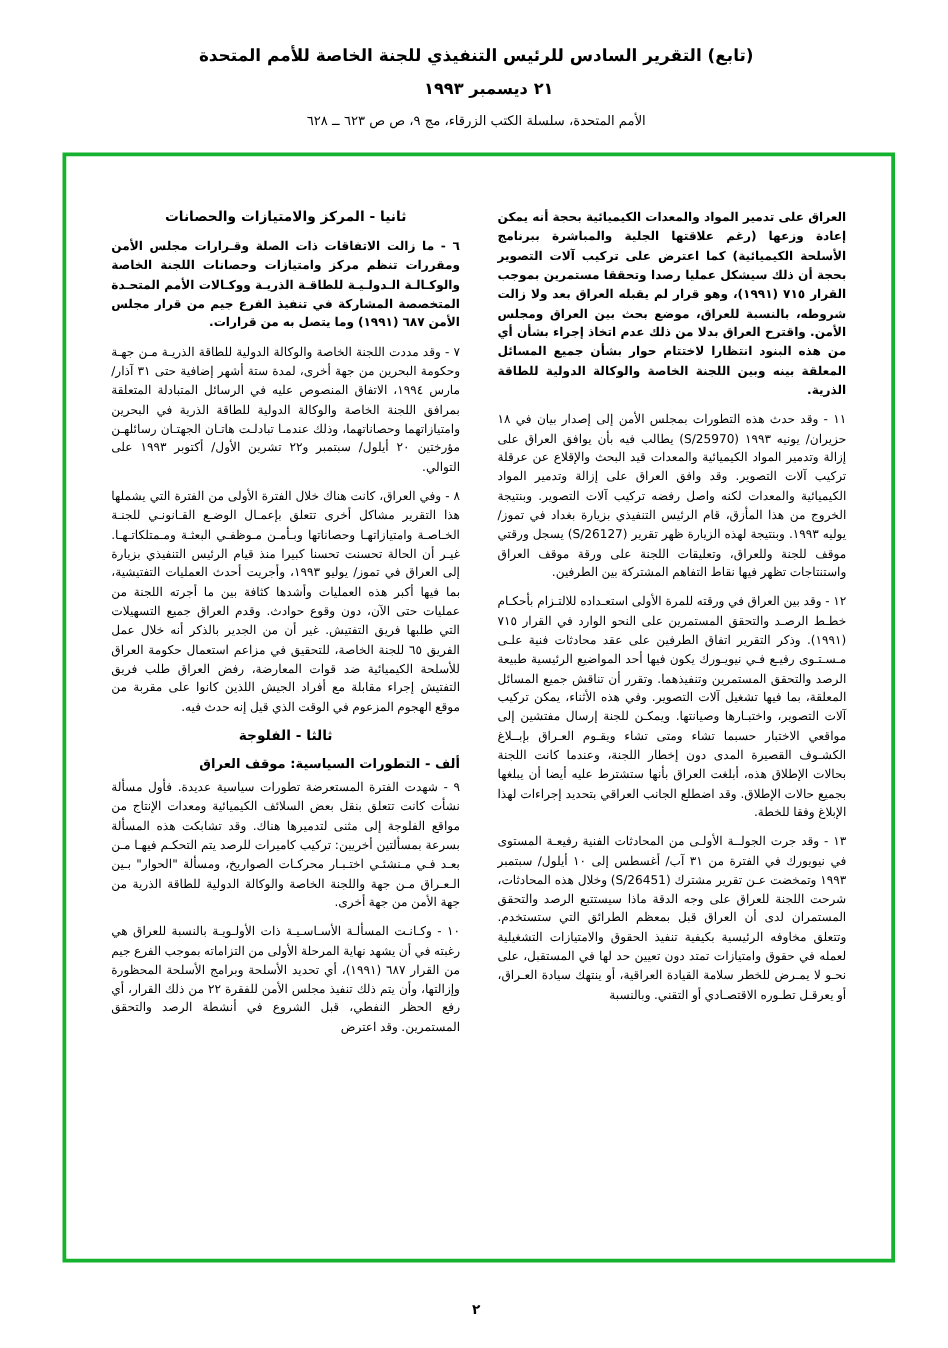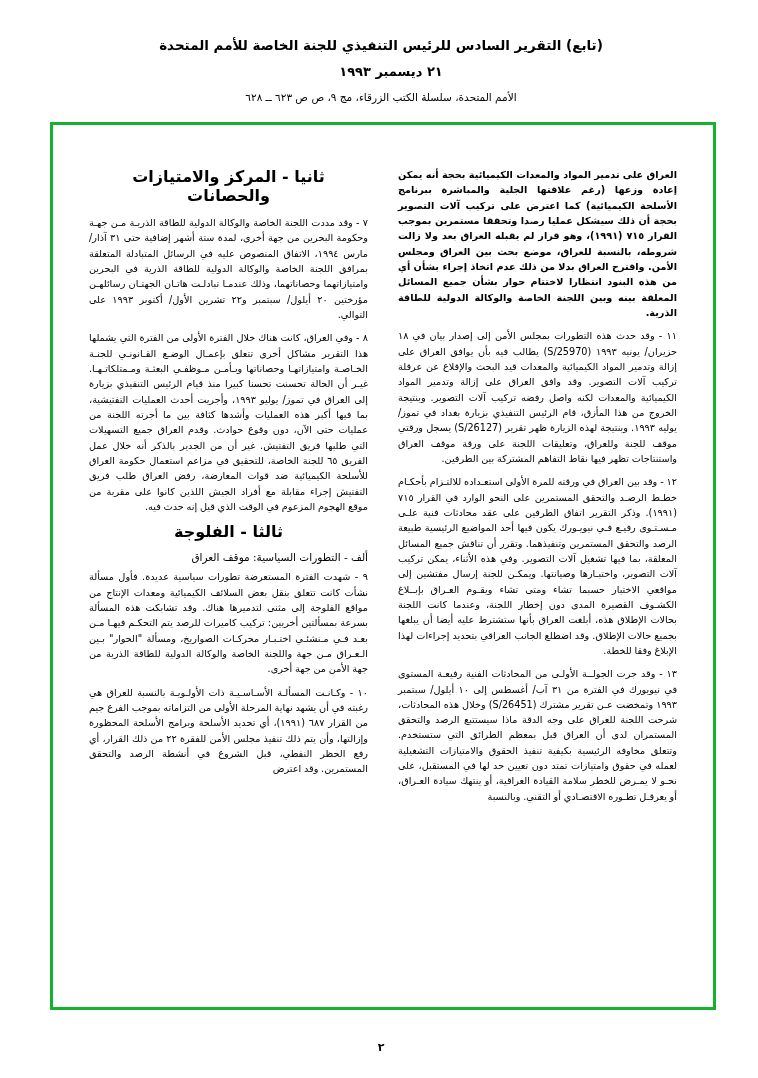--- a/index.html
+++ b/index.html
@@ -63,29 +63,29 @@
     display: flex;
     flex-direction: row;
     gap: 30px;
   }
   .col {
     flex: 1 1 0;
     min-width: 0;
   }
   
   .sec-title {
-    font-size: 16px;
+    font-size: 11px;
     font-weight: bold;
     text-align: center;
     margin: 0 0 10px 0;
     letter-spacing: 0.3px;
   }
   .sub-title {
     font-size: 10.5px;
-    font-weight: normal;
+    font-weight: bold;
     text-align: right;
     margin: 8px 0 6px 0;
   }
   p.para {
     font-size: 9.7px;
     line-height: 1.58;
     text-align: justify;
     text-align-last: right;
     margin: 0 0 8px 0;
     word-spacing: -0.3px;
@@ -121,20 +121,21 @@
 
       <div class="col">
         <p class="para first">العراق على تدمير المواد والمعدات الكيميائية بحجة أنه يمكن إعادة وزعها (رغم علاقتها الجلية والمباشرة ببرنامج الأسلحة الكيميائية) كما اعترض على تركيب آلات التصوير بحجة أن ذلك سيشكل عمليا رصدا وتحققا مستمرين بموجب القرار ٧١٥ (١٩٩١)، وهو قرار لم يقبله العراق بعد ولا زالت شروطه، بالنسبة للعراق، موضع بحث بين العراق ومجلس الأمن. واقترح العراق بدلا من ذلك عدم اتخاذ إجراء بشأن أي من هذه البنود انتظارا لاختتام حوار بشأن جميع المسائل المعلقة بينه وبين اللجنة الخاصة والوكالة الدولية للطاقة الذرية.</p>
         <p class="para">١١ - وقد حدث هذه التطورات بمجلس الأمن إلى إصدار بيان في ١٨ حزيران/ يونيه ١٩٩٣ (S/25970) يطالب فيه بأن يوافق العراق على إزالة وتدمير المواد الكيميائية والمعدات قيد البحث والإقلاع عن عرقلة تركيب آلات التصوير. وقد وافق العراق على إزالة وتدمير المواد الكيميائية والمعدات لكنه واصل رفضه تركيب آلات التصوير. وبنتيجة الخروج من هذا المأزق، قام الرئيس التنفيذي بزيارة بغداد في تموز/ يوليه ١٩٩٣. وبنتيجة لهذه الزيارة ظهر تقرير (S/26127) يسجل ورقتي موقف للجنة وللعراق، وتعليقات اللجنة على ورقة موقف العراق واستنتاجات تظهر فيها نقاط التفاهم المشتركة بين الطرفين.</p>
         <p class="para">١٢ - وقد بين العراق في ورقته للمرة الأولى استعـداده للالتـزام بأحكـام خطـط الرصـد والتحقق المستمرين على النحو الوارد في القرار ٧١٥ (١٩٩١). وذكر التقرير اتفاق الطرفين على عقد محادثات فنية علـى مـسـتـوى رفيـع فـي نيويـورك يكون فيها أحد المواضيع الرئيسية طبيعة الرصد والتحقق المستمرين وتنفيذهما. وتقرر أن تناقش جميع المسائل المعلقة، بما فيها تشغيل آلات التصوير. وفي هذه الأثناء، يمكن تركيب آلات التصوير، واختبـارها وصيانتها. ويمكـن للجنة إرسال مفتشين إلى مواقعي الاختبار حسبما تشاء ومتى تشاء ويقـوم العـراق بإبــلاغ الكشـوف القصيرة المدى دون إخطار اللجنة، وعندما كانت اللجنة بحالات الإطلاق هذه، أبلغت العراق بأنها ستشترط عليه أيضا أن يبلغها بجميع حالات الإطلاق. وقد اضطلع الجانب العراقي بتحديد إجراءات لهذا الإبلاغ وفقا للخطة.</p>
         <p class="para">١٣ - وقد جرت الجولــة الأولـى من المحادثات الفنية رفيعـة المستوى في نيويورك في الفترة من ٣١ آب/ أغسطس إلى ١٠ أيلول/ سبتمبر ١٩٩٣ وتمخضت عـن تقرير مشترك (S/26451) وخلال هذه المحادثات، شرحت اللجنة للعراق على وجه الدقة ماذا سيستتبع الرصد والتحقق المستمران لدى أن العراق قبل بمعظم الطرائق التي ستستخدم. وتتعلق مخاوفه الرئيسية بكيفية تنفيذ الحقوق والامتيازات التشغيلية لعمله في حقوق وامتيازات تمتد دون تعيين حد لها في المستقبل، على نحـو لا يمـرض للخطر سلامة القيادة العراقية، أو ينتهك سيادة العـراق، أو يعرقـل تطـوره الاقتصـادي أو التقني. وبالنسبة</p>
       </div>
 
       <div class="col">
         <div class="sec-title">ثانيا - المركز والامتيازات والحصانات</div>
+        <p class="para first">٦ - ما زالت الاتفاقات ذات الصلة وقـرارات مجلس الأمن ومقررات تنظم مركز وامتيازات وحصانات اللجنة الخاصة والوكـالـة الـدولـيـة للطاقـة الذريـة ووكـالات الأمم المتحـدة المتخصصة المشاركة في تنفيذ الفرع جيم من قرار مجلس الأمن ٦٨٧ (١٩٩١) وما يتصل به من قرارات.</p>
         <p class="para">٧ - وقد مددت اللجنة الخاصة والوكالة الدولية للطاقة الذريـة مـن جهـة وحكومة البحرين من جهة أخرى، لمدة ستة أشهر إضافية حتى ٣١ آذار/ مارس ١٩٩٤، الاتفاق المنصوص عليه في الرسائل المتبادلة المتعلقة بمرافق اللجنة الخاصة والوكالة الدولية للطاقة الذرية في البحرين وامتيازاتهما وحصاناتهما، وذلك عندمـا تبادلـت هاتـان الجهتـان رسائلهـن مؤرختين ٢٠ أيلول/ سبتمبر و٢٢ تشرين الأول/ أكتوبر ١٩٩٣ على التوالي.</p>
         <p class="para">٨ - وفي العراق، كانت هناك خلال الفترة الأولى من الفترة التي يشملها هذا التقرير مشاكل أخرى تتعلق بإعمـال الوضـع القـانونـي للجنـة الخـاصـة وامتيازاتهـا وحصاناتها وبـأمـن مـوظفـي البعثـة ومـمتلكاتـهـا. غيـر أن الحالة تحسنت تحسنا كبيرا منذ قيام الرئيس التنفيذي بزيارة إلى العراق في تموز/ يوليو ١٩٩٣، وأجريت أحدث العمليات التفتيشية، بما فيها أكبر هذه العمليات وأشدها كثافة بين ما أجرته اللجنة من عمليات حتى الآن، دون وقوع حوادث. وقدم العراق جميع التسهيلات التي طلبها فريق التفتيش. غير أن من الجدير بالذكر أنه خلال عمل الفريق ٦٥ للجنة الخاصة، للتحقيق في مزاعم استعمال حكومة العراق للأسلحة الكيميائية ضد قوات المعارضة، رفض العراق طلب فريق التفتيش إجراء مقابلة مع أفراد الجيش اللذين كانوا على مقربة من موقع الهجوم المزعوم في الوقت الذي قيل إنه حدث فيه.</p>
         <div class="sec-title">ثالثا - الفلوجة</div>
         <div class="sub-title">ألف - التطورات السياسية: موقف العراق</div>
         <p class="para">٩ - شهدت الفترة المستعرضة تطورات سياسية عديدة. فأول مسألة نشأت كانت تتعلق بنقل بعض السلائف الكيميائية ومعدات الإنتاج من مواقع الفلوجة إلى مثنى لتدميرها هناك. وقد تشابكت هذه المسألة بسرعة بمسألتين أخريين: تركيب كاميرات للرصد يتم التحكـم فيهـا مـن بعـد فـي مـنشئـي اختـبـار محركـات الصواريخ، ومسألة "الحوار" بـين الـعـراق مـن جهة واللجنة الخاصة والوكالة الدولية للطاقة الذرية من جهة الأمن من جهة أخرى.</p>
         <p class="para">١٠ - وكـانـت المسألـة الأسـاسـيـة ذات الأولـويـة بالنسبة للعراق هي رغبته في أن يشهد نهاية المرحلة الأولى من التزاماته بموجب الفرع جيم من القرار ٦٨٧ (١٩٩١)، أي تحديد الأسلحة وبرامج الأسلحة المحظورة وإزالتها، وأن يتم ذلك تنفيذ مجلس الأمن للفقرة ٢٢ من ذلك القرار، أي رفع الحظر النفطي، قبل الشروع في أنشطة الرصد والتحقق المستمرين. وقد اعترض</p>
       </div>
 
     </div>
   </div>

